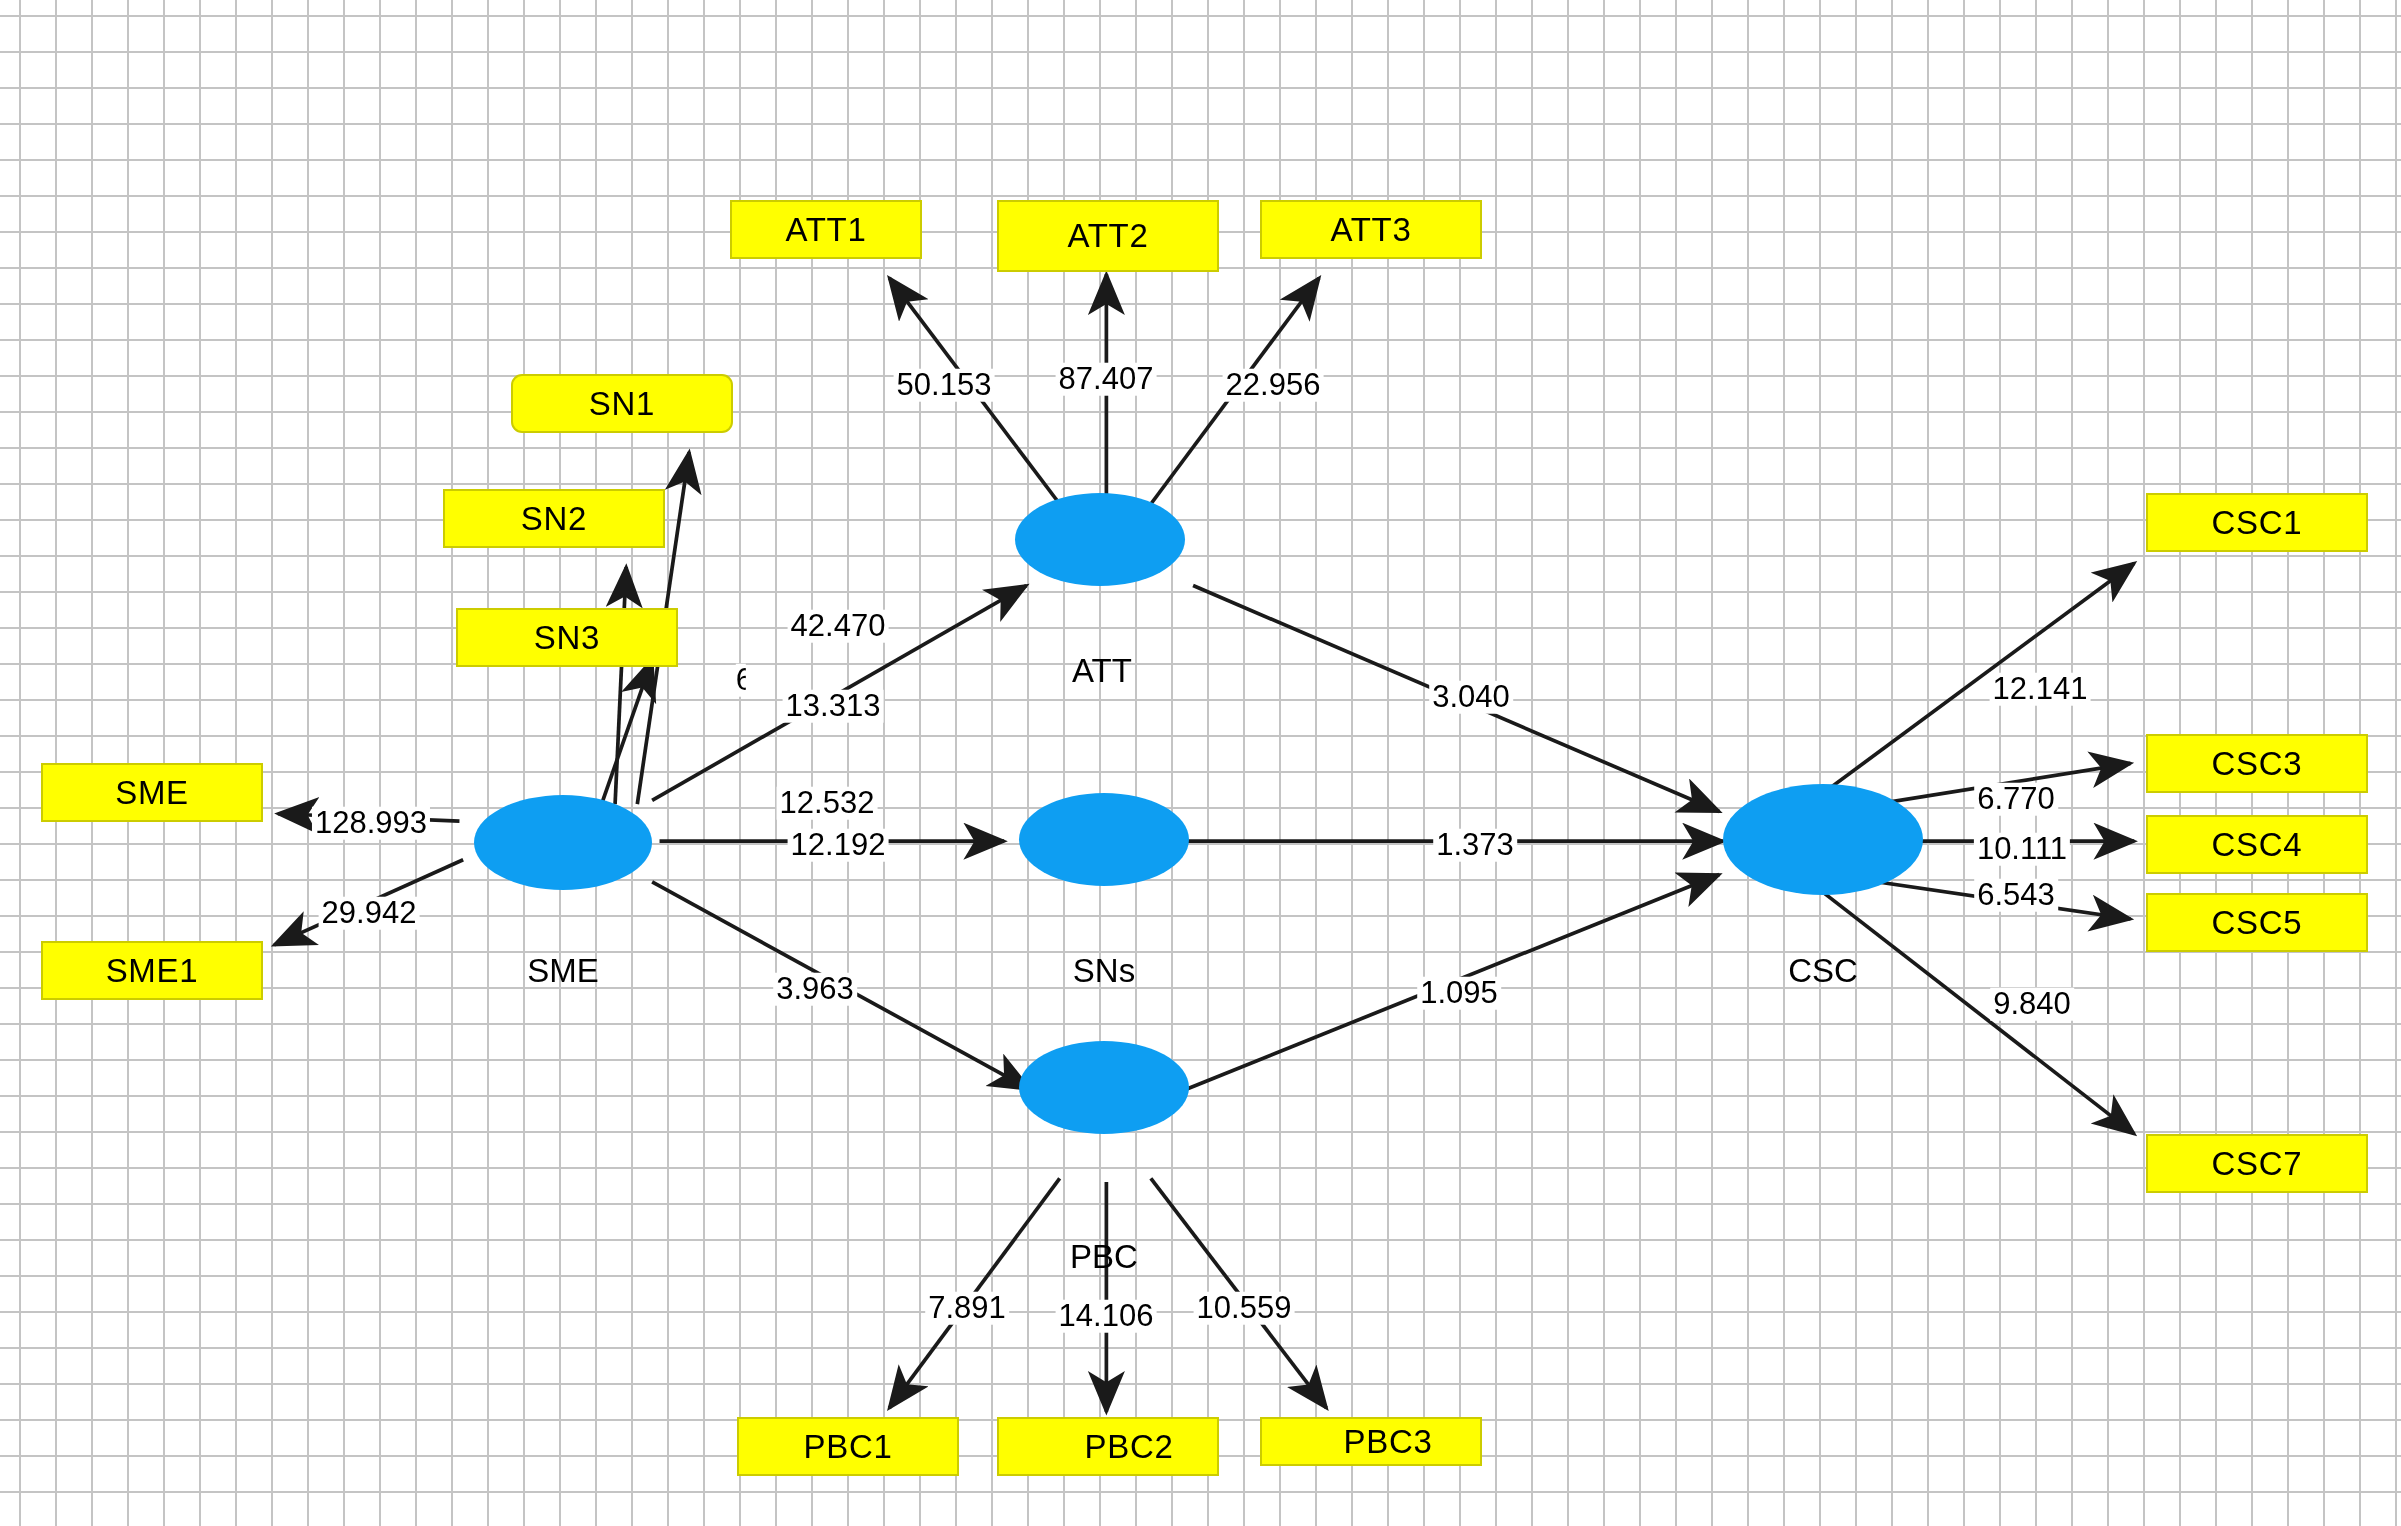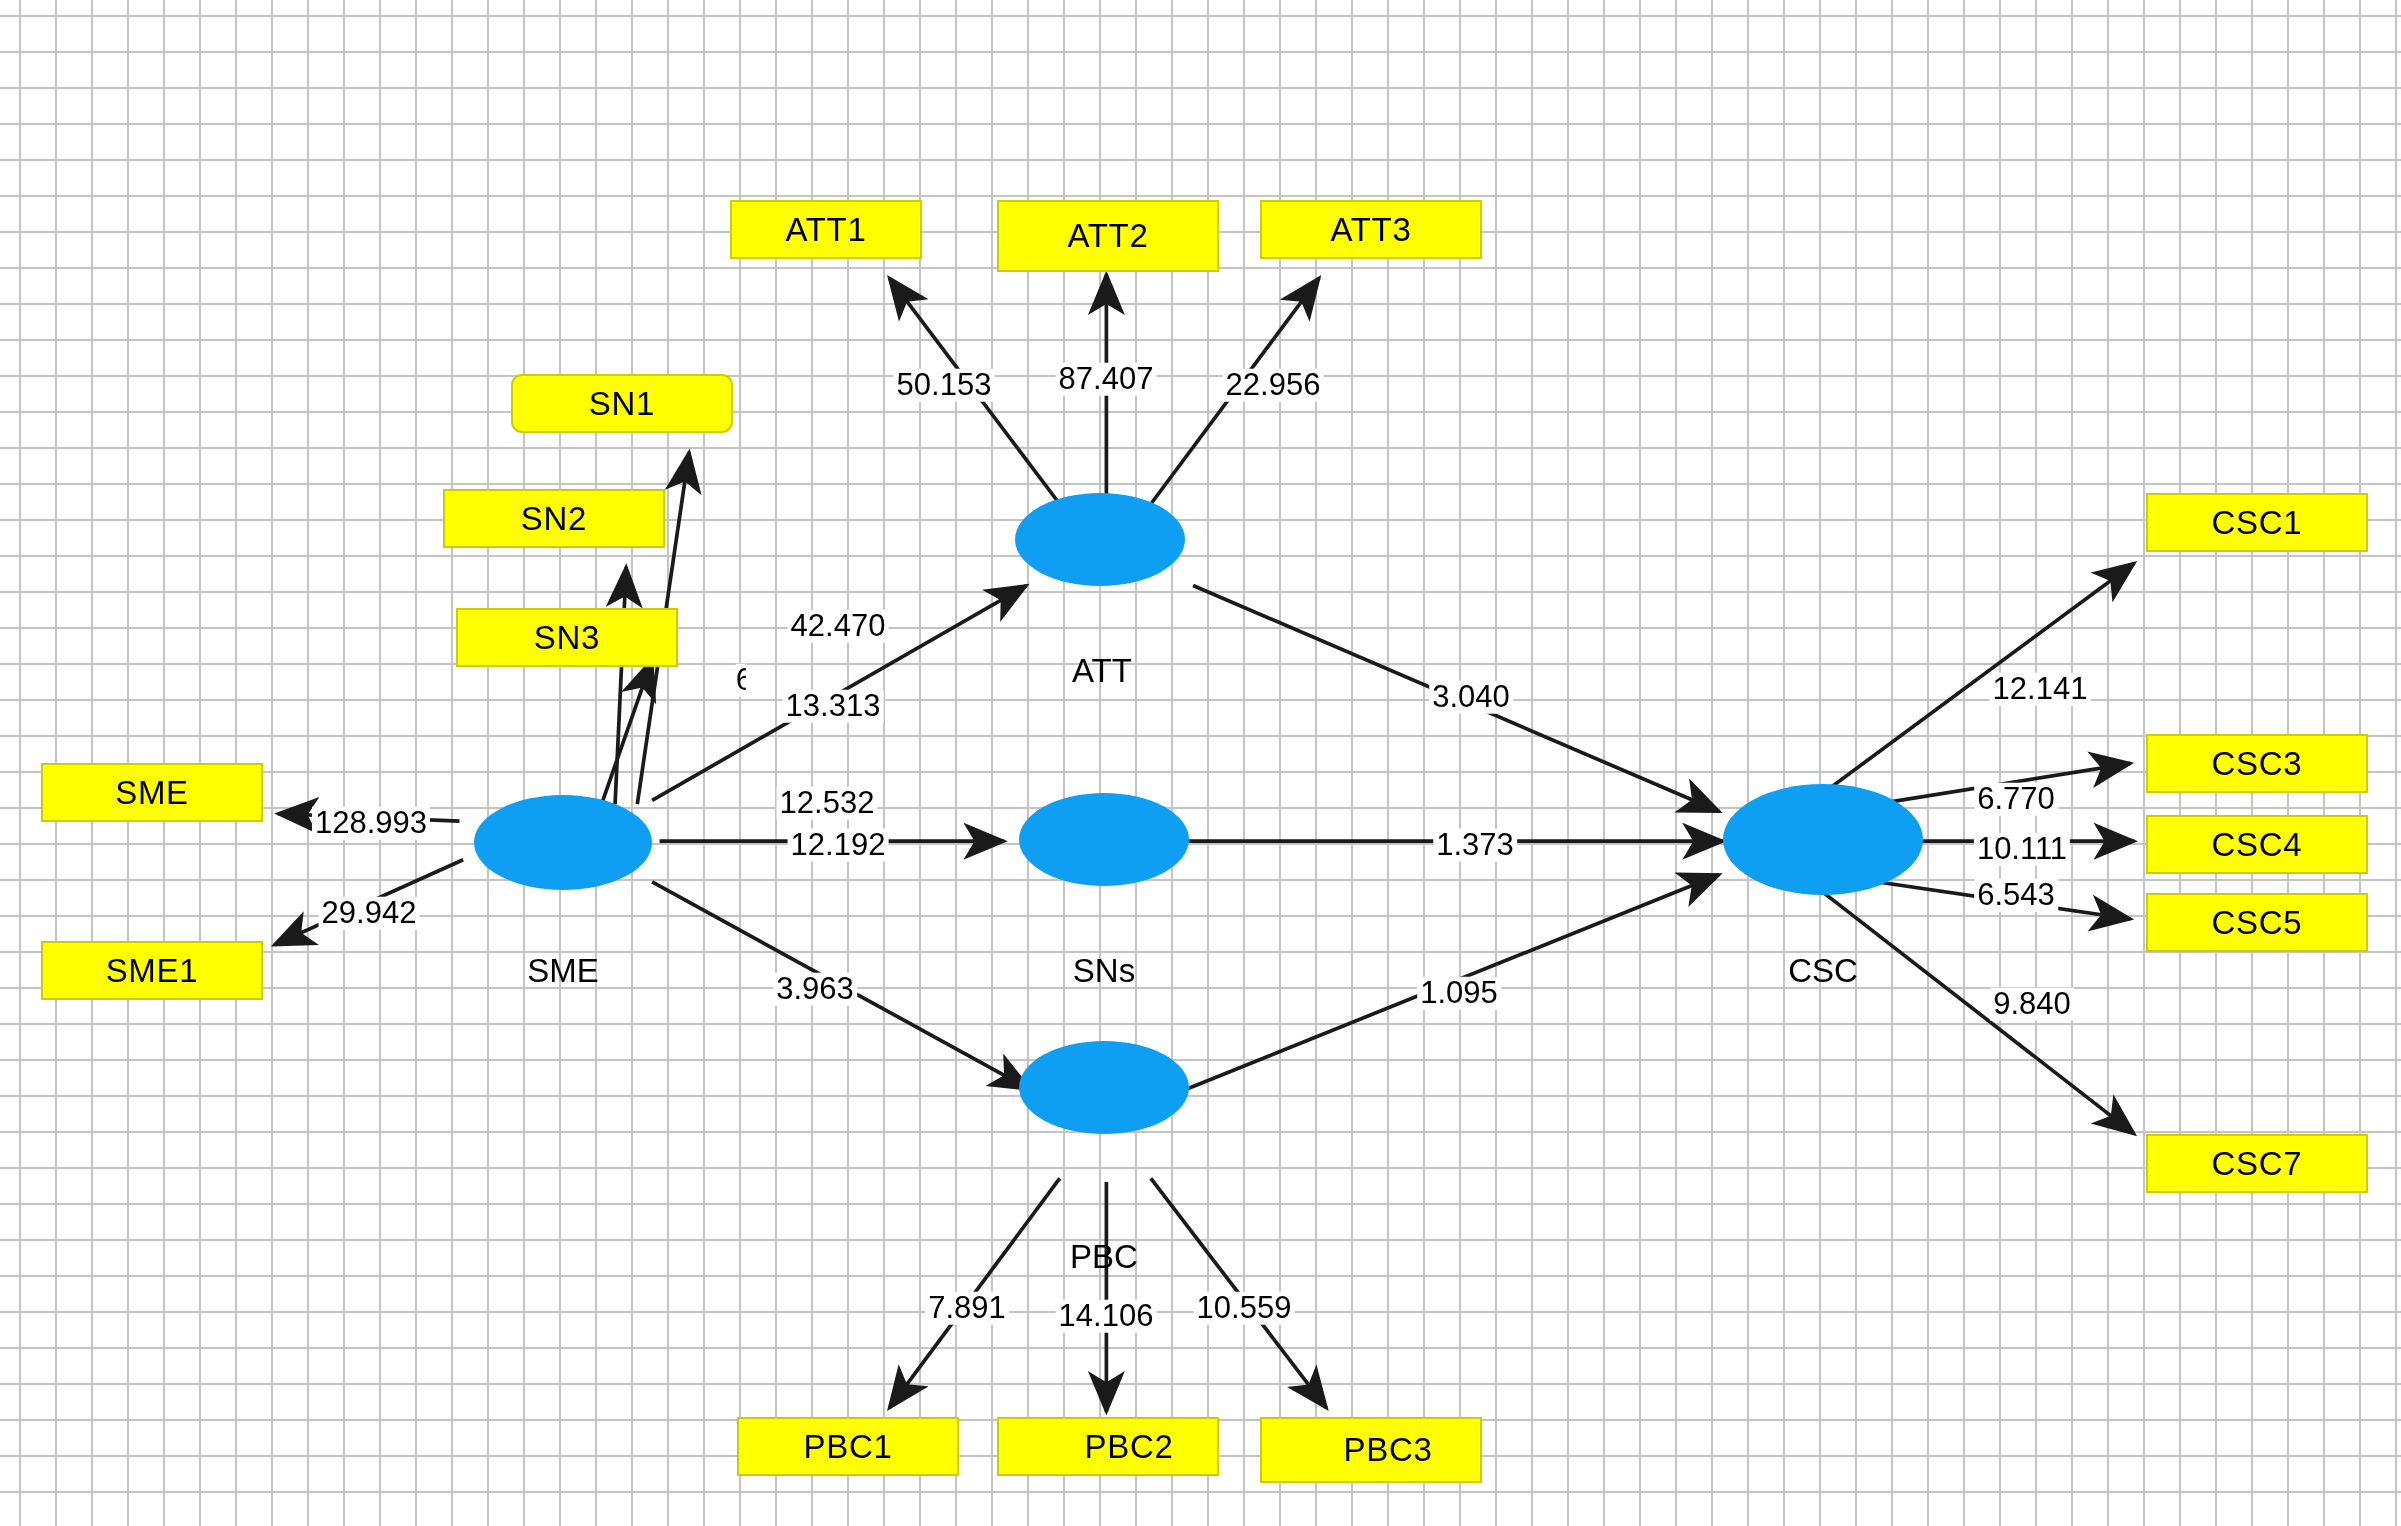--- a/index.html
+++ b/index.html
@@ -127,21 +127,21 @@
   <div class="box" style="left:41px;top:941px;width:222px;height:59px;">
     <span>SME1</span>
   </div>
 
   <div class="box" style="left:737px;top:1417px;width:222px;height:59px;">
     <span>PBC1</span>
   </div>
   <div class="box" style="left:997px;top:1417px;width:222px;height:59px;padding-left:42px;">
     <span>PBC2</span>
   </div>
-  <div class="box" style="left:1260px;top:1417px;width:222px;height:66px;padding-left:34px;">
+  <div class="box" style="left:1260px;top:1417px;width:222px;height:49px;padding-left:34px;">
     <span>PBC3</span>
   </div>
 
   <div class="box" style="left:2146px;top:493px;width:222px;height:59px;">
     <span>CSC1</span>
   </div>
   <div class="box" style="left:2146px;top:734px;width:222px;height:59px;">
     <span>CSC3</span>
   </div>
   <div class="box" style="left:2146px;top:815px;width:222px;height:59px;">

